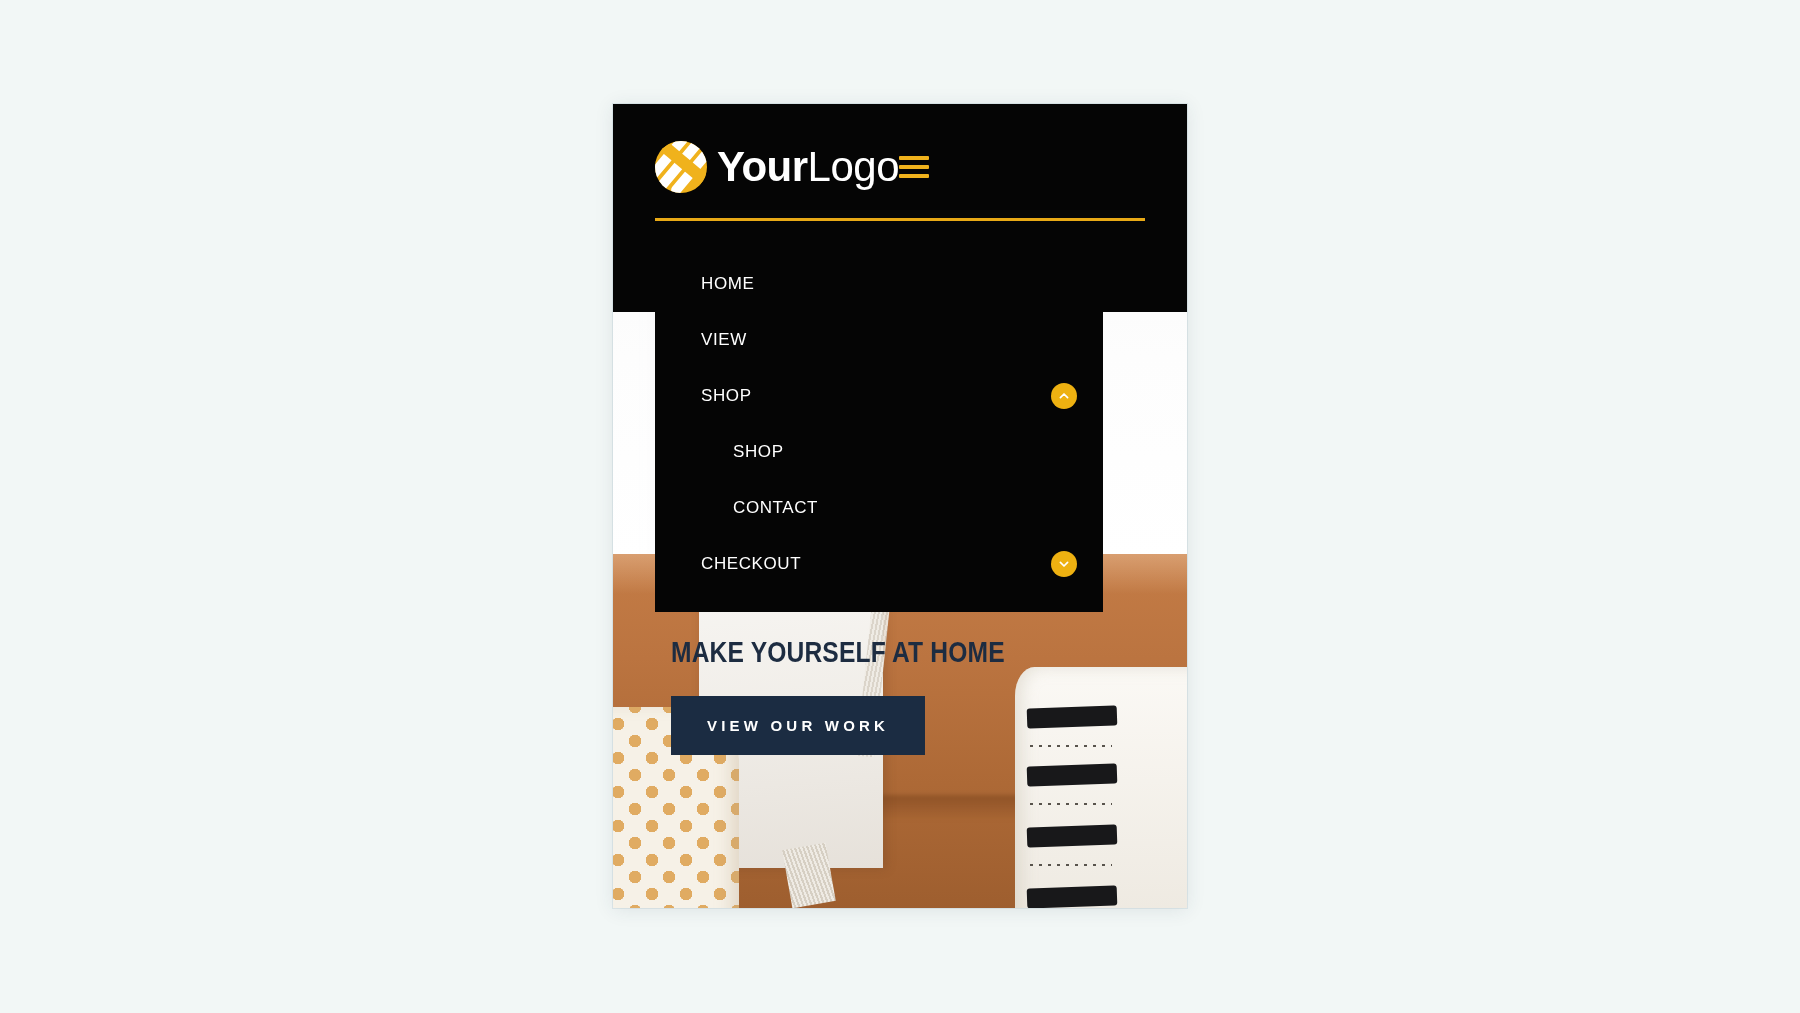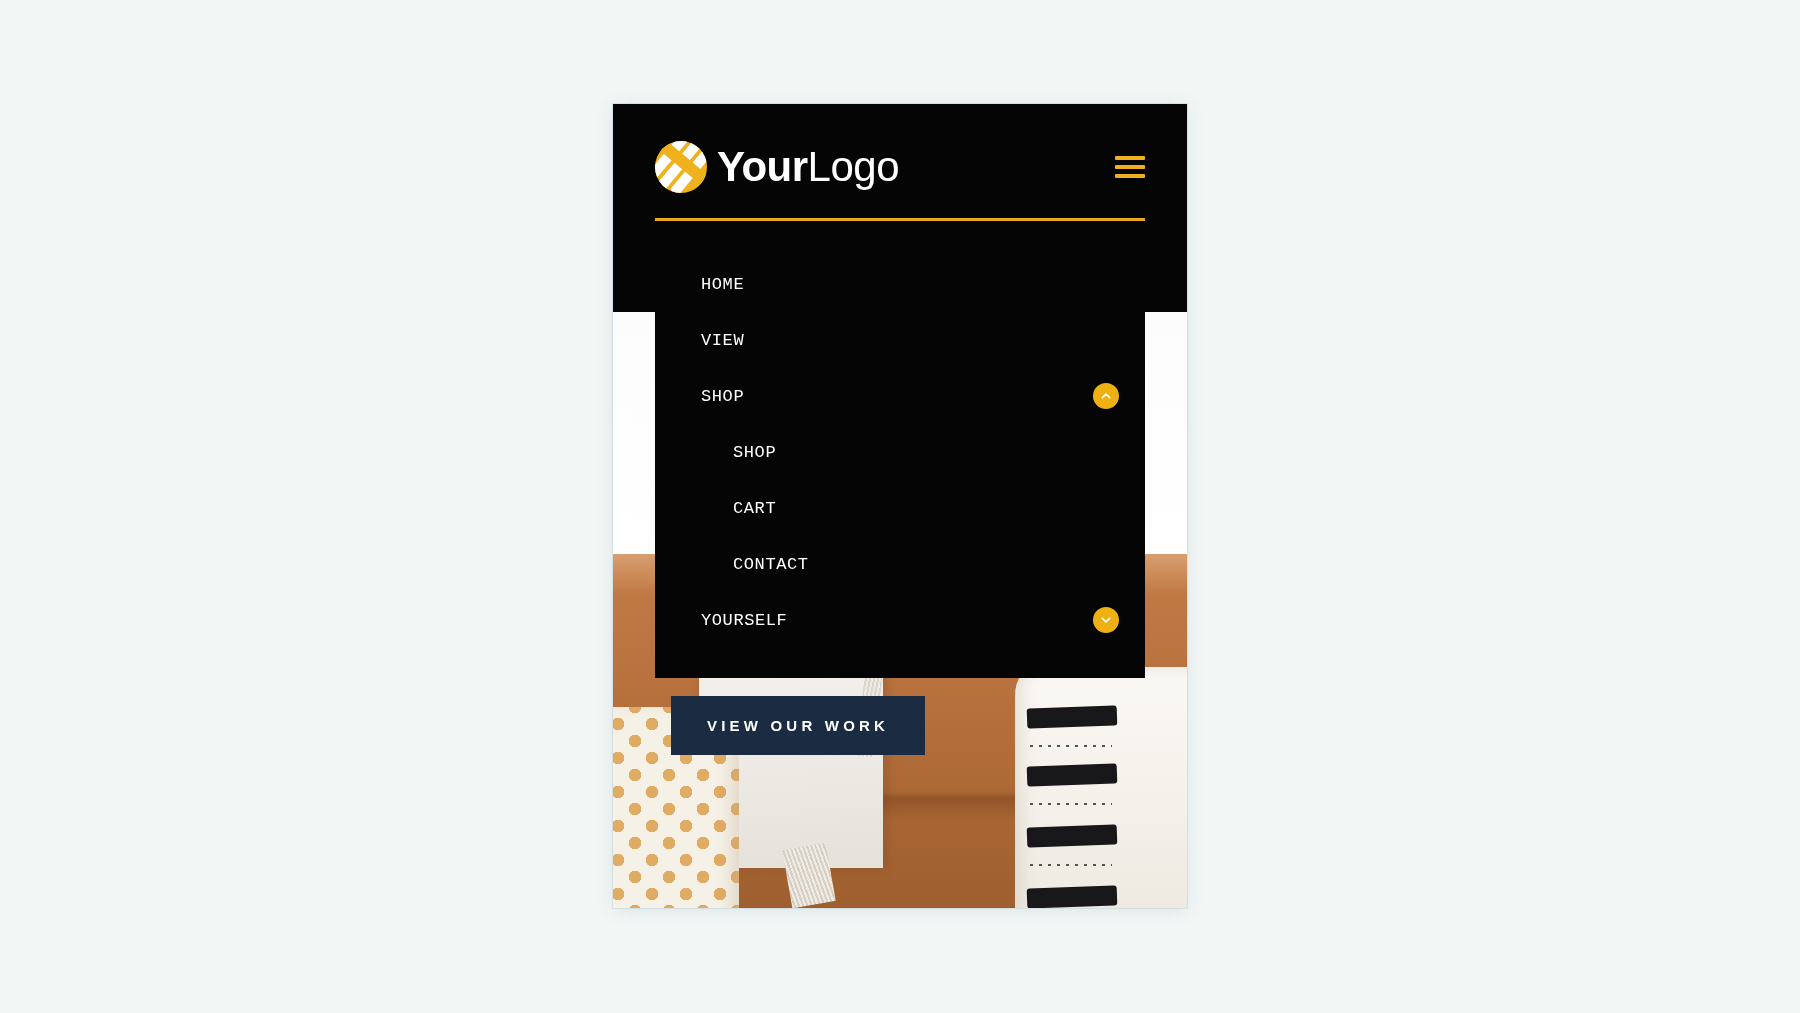--- a/index.html
+++ b/index.html
@@ -127,21 +127,20 @@
     height: 208px;
     background: #050505;
     z-index: 20;
   }
   #header-inner {
     position: absolute;
     left: 42px; right: 42px; top: 24px;
     height: 78px;
     display: flex;
     align-items: center;
-    justify-content: space-between;
   }
   #brand { display: flex; align-items: center; gap: 10px; }
 
   #logo-mark {
     width: 52px; height: 52px; border-radius: 50%;
     background: #f0b21c;
     position: relative;
     overflow: hidden;
     flex: 0 0 auto;
   }
@@ -186,25 +185,24 @@
     top: 114px;
     height: 3px;
     background: #e8a916;
   }
 
   
   #nav-panel {
     position: absolute;
     left: 42px;
     top: 126px;
-    width: 490px;
+    width: 448px;
     background: #050505;
     z-index: 30;
-    padding: 26px 0 30px 0;
-    font-family: Liberation Mono, monospace;
+    padding: 26px 0 20px 0;
   }
   .nav-row {
     position: relative;
     display: flex;
     align-items: center;
     height: 56px;
     padding: 0 26px 0 46px;
     cursor: pointer;
   }
   .nav-label {
@@ -335,30 +333,27 @@
         <svg width="12" height="12" viewBox="0 0 12 12" aria-hidden="true">
           <path d="M2.4 7.6 L6 4 L9.6 7.6" fill="none" stroke="#ffffff" stroke-width="1.7" stroke-linecap="round" stroke-linejoin="round"></path>
         </svg>
       </span>
     </div>
 
     <div class="nav-row sub">
       <span class="nav-label">SHOP</span>
     </div>
 
-    <div class="nav-row sub">
-      <span class="nav-label">CART</span>
-    </div>
 
     <div class="nav-row sub">
       <span class="nav-label">CONTACT</span>
     </div>
 
     <div class="nav-row">
-      <span class="nav-label">YOURSELF</span>
+      <span class="nav-label">CHECKOUT</span>
       <span class="nav-toggle">
         <svg width="12" height="12" viewBox="0 0 12 12" aria-hidden="true">
           <path d="M2.4 4.4 L6 8 L9.6 4.4" fill="none" stroke="#ffffff" stroke-width="1.7" stroke-linecap="round" stroke-linejoin="round"></path>
         </svg>
       </span>
     </div>
 
 
 
   </nav>

